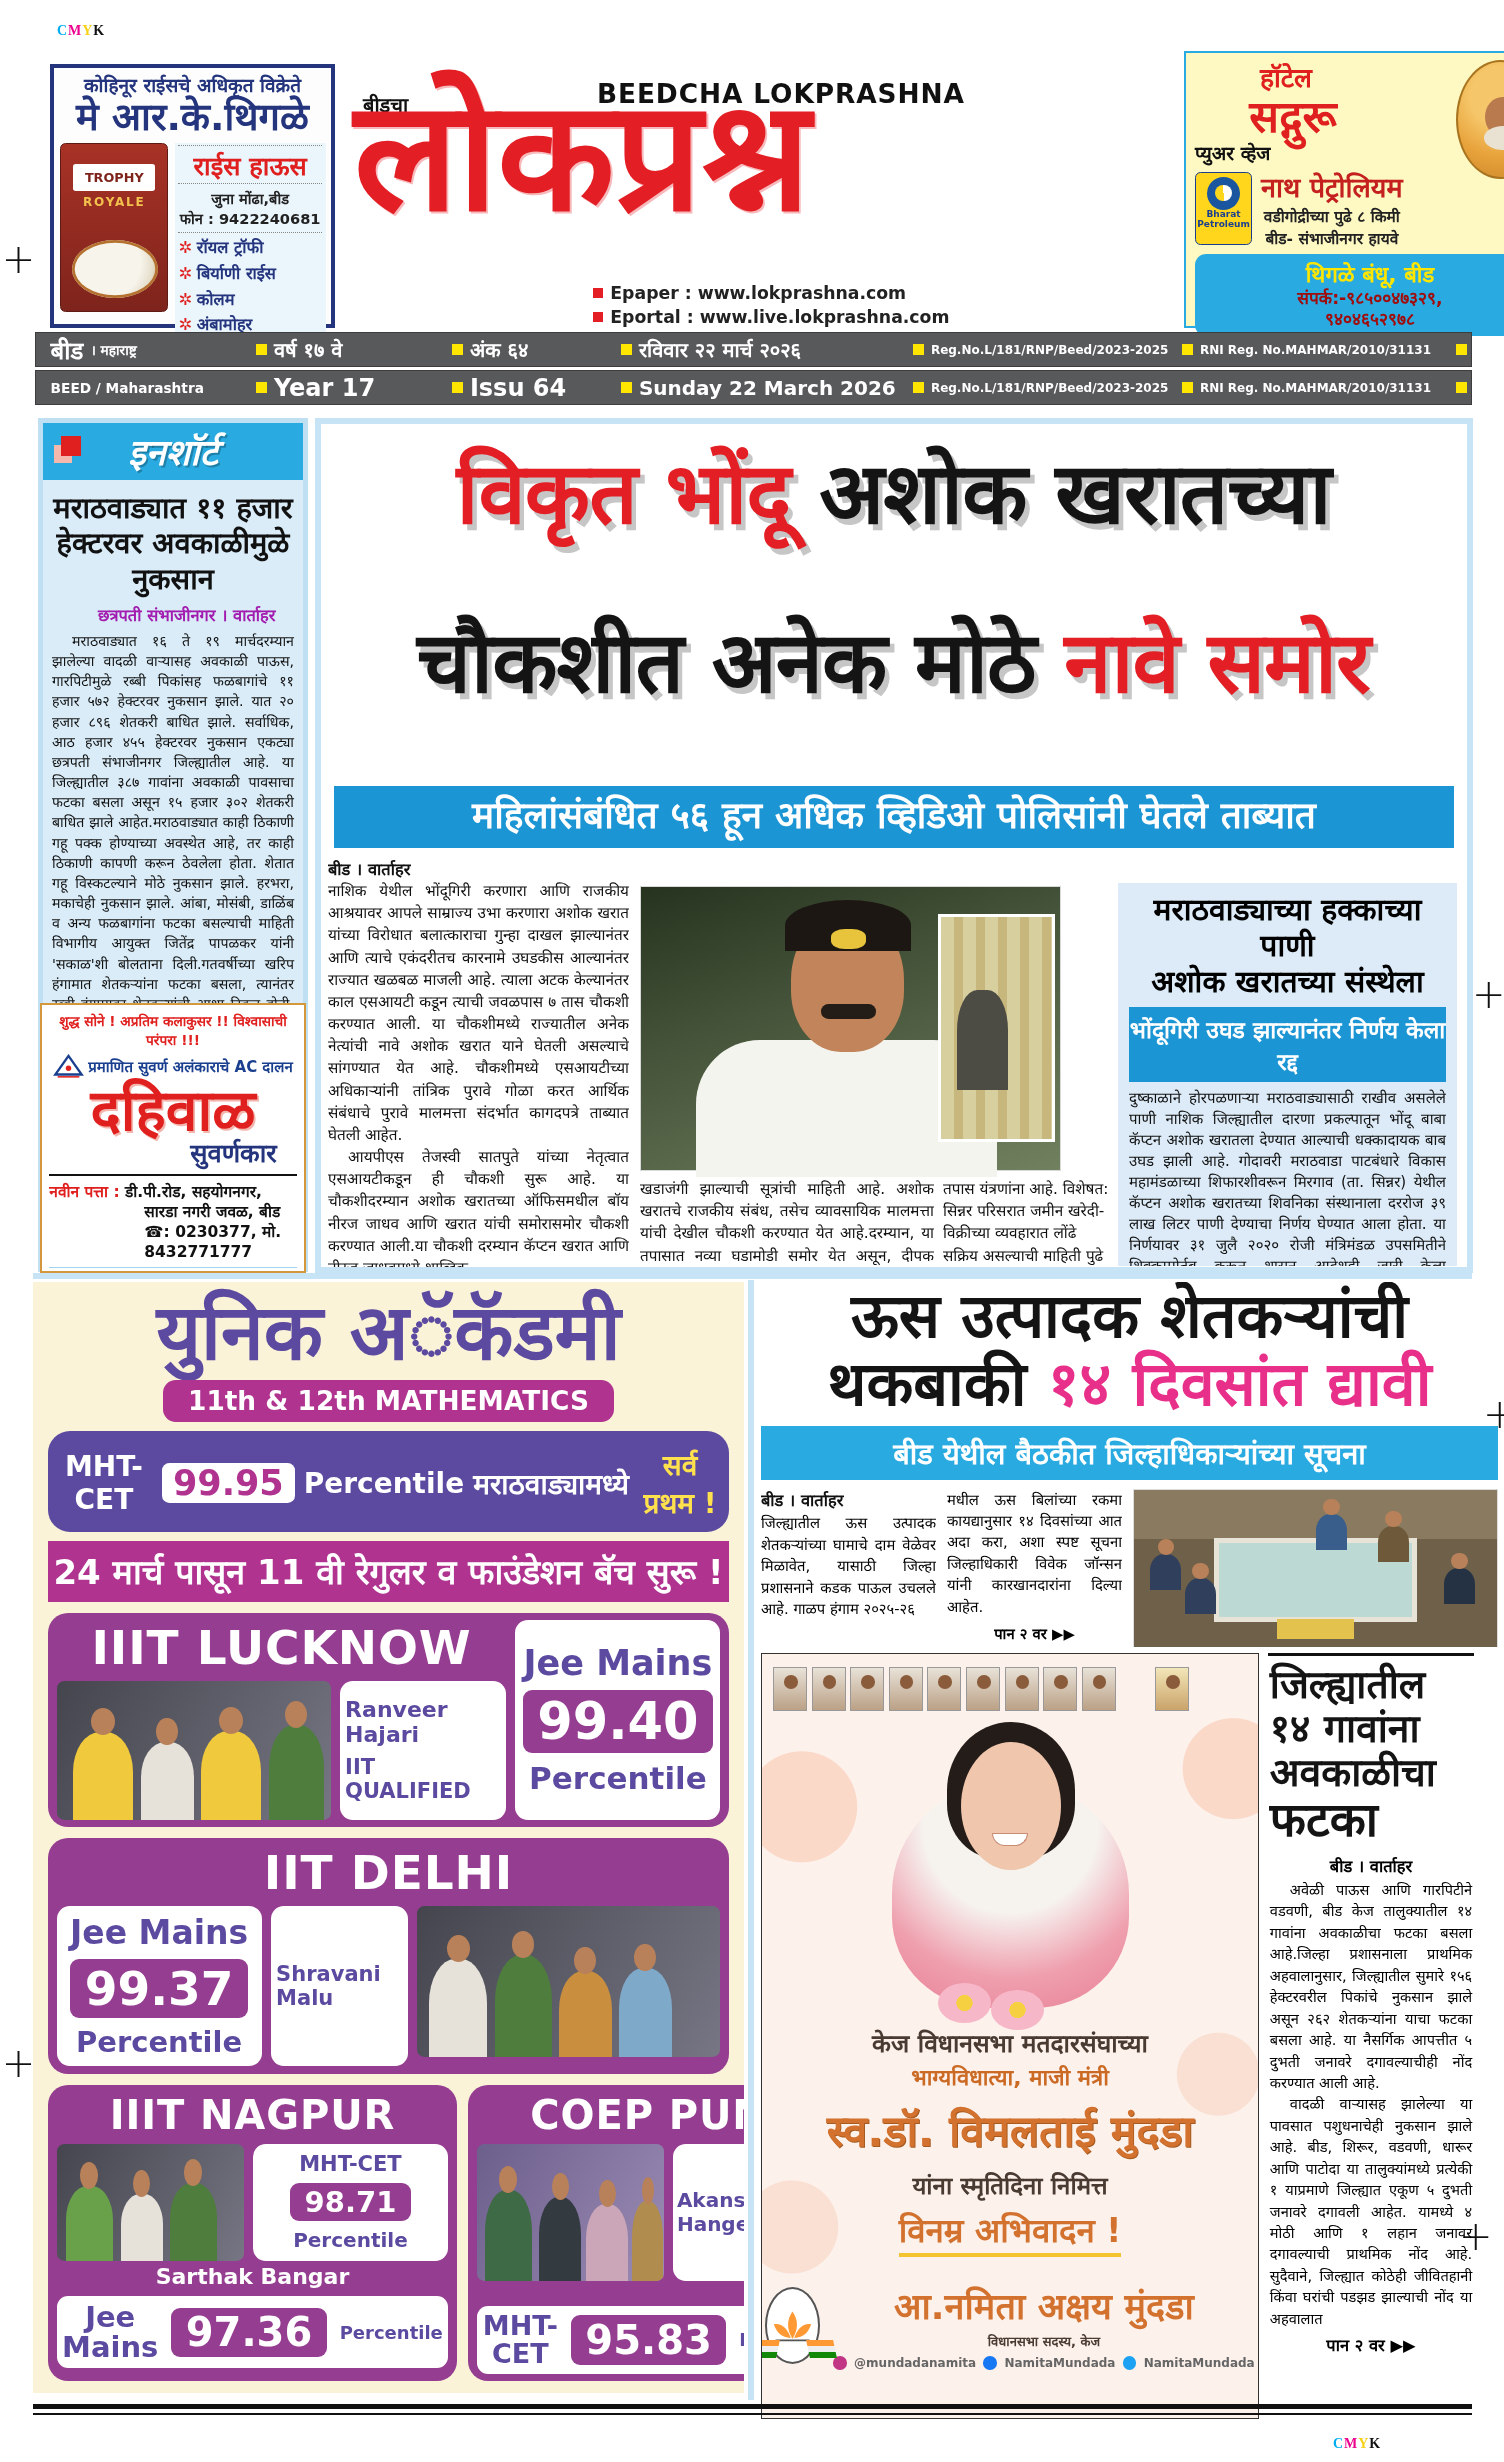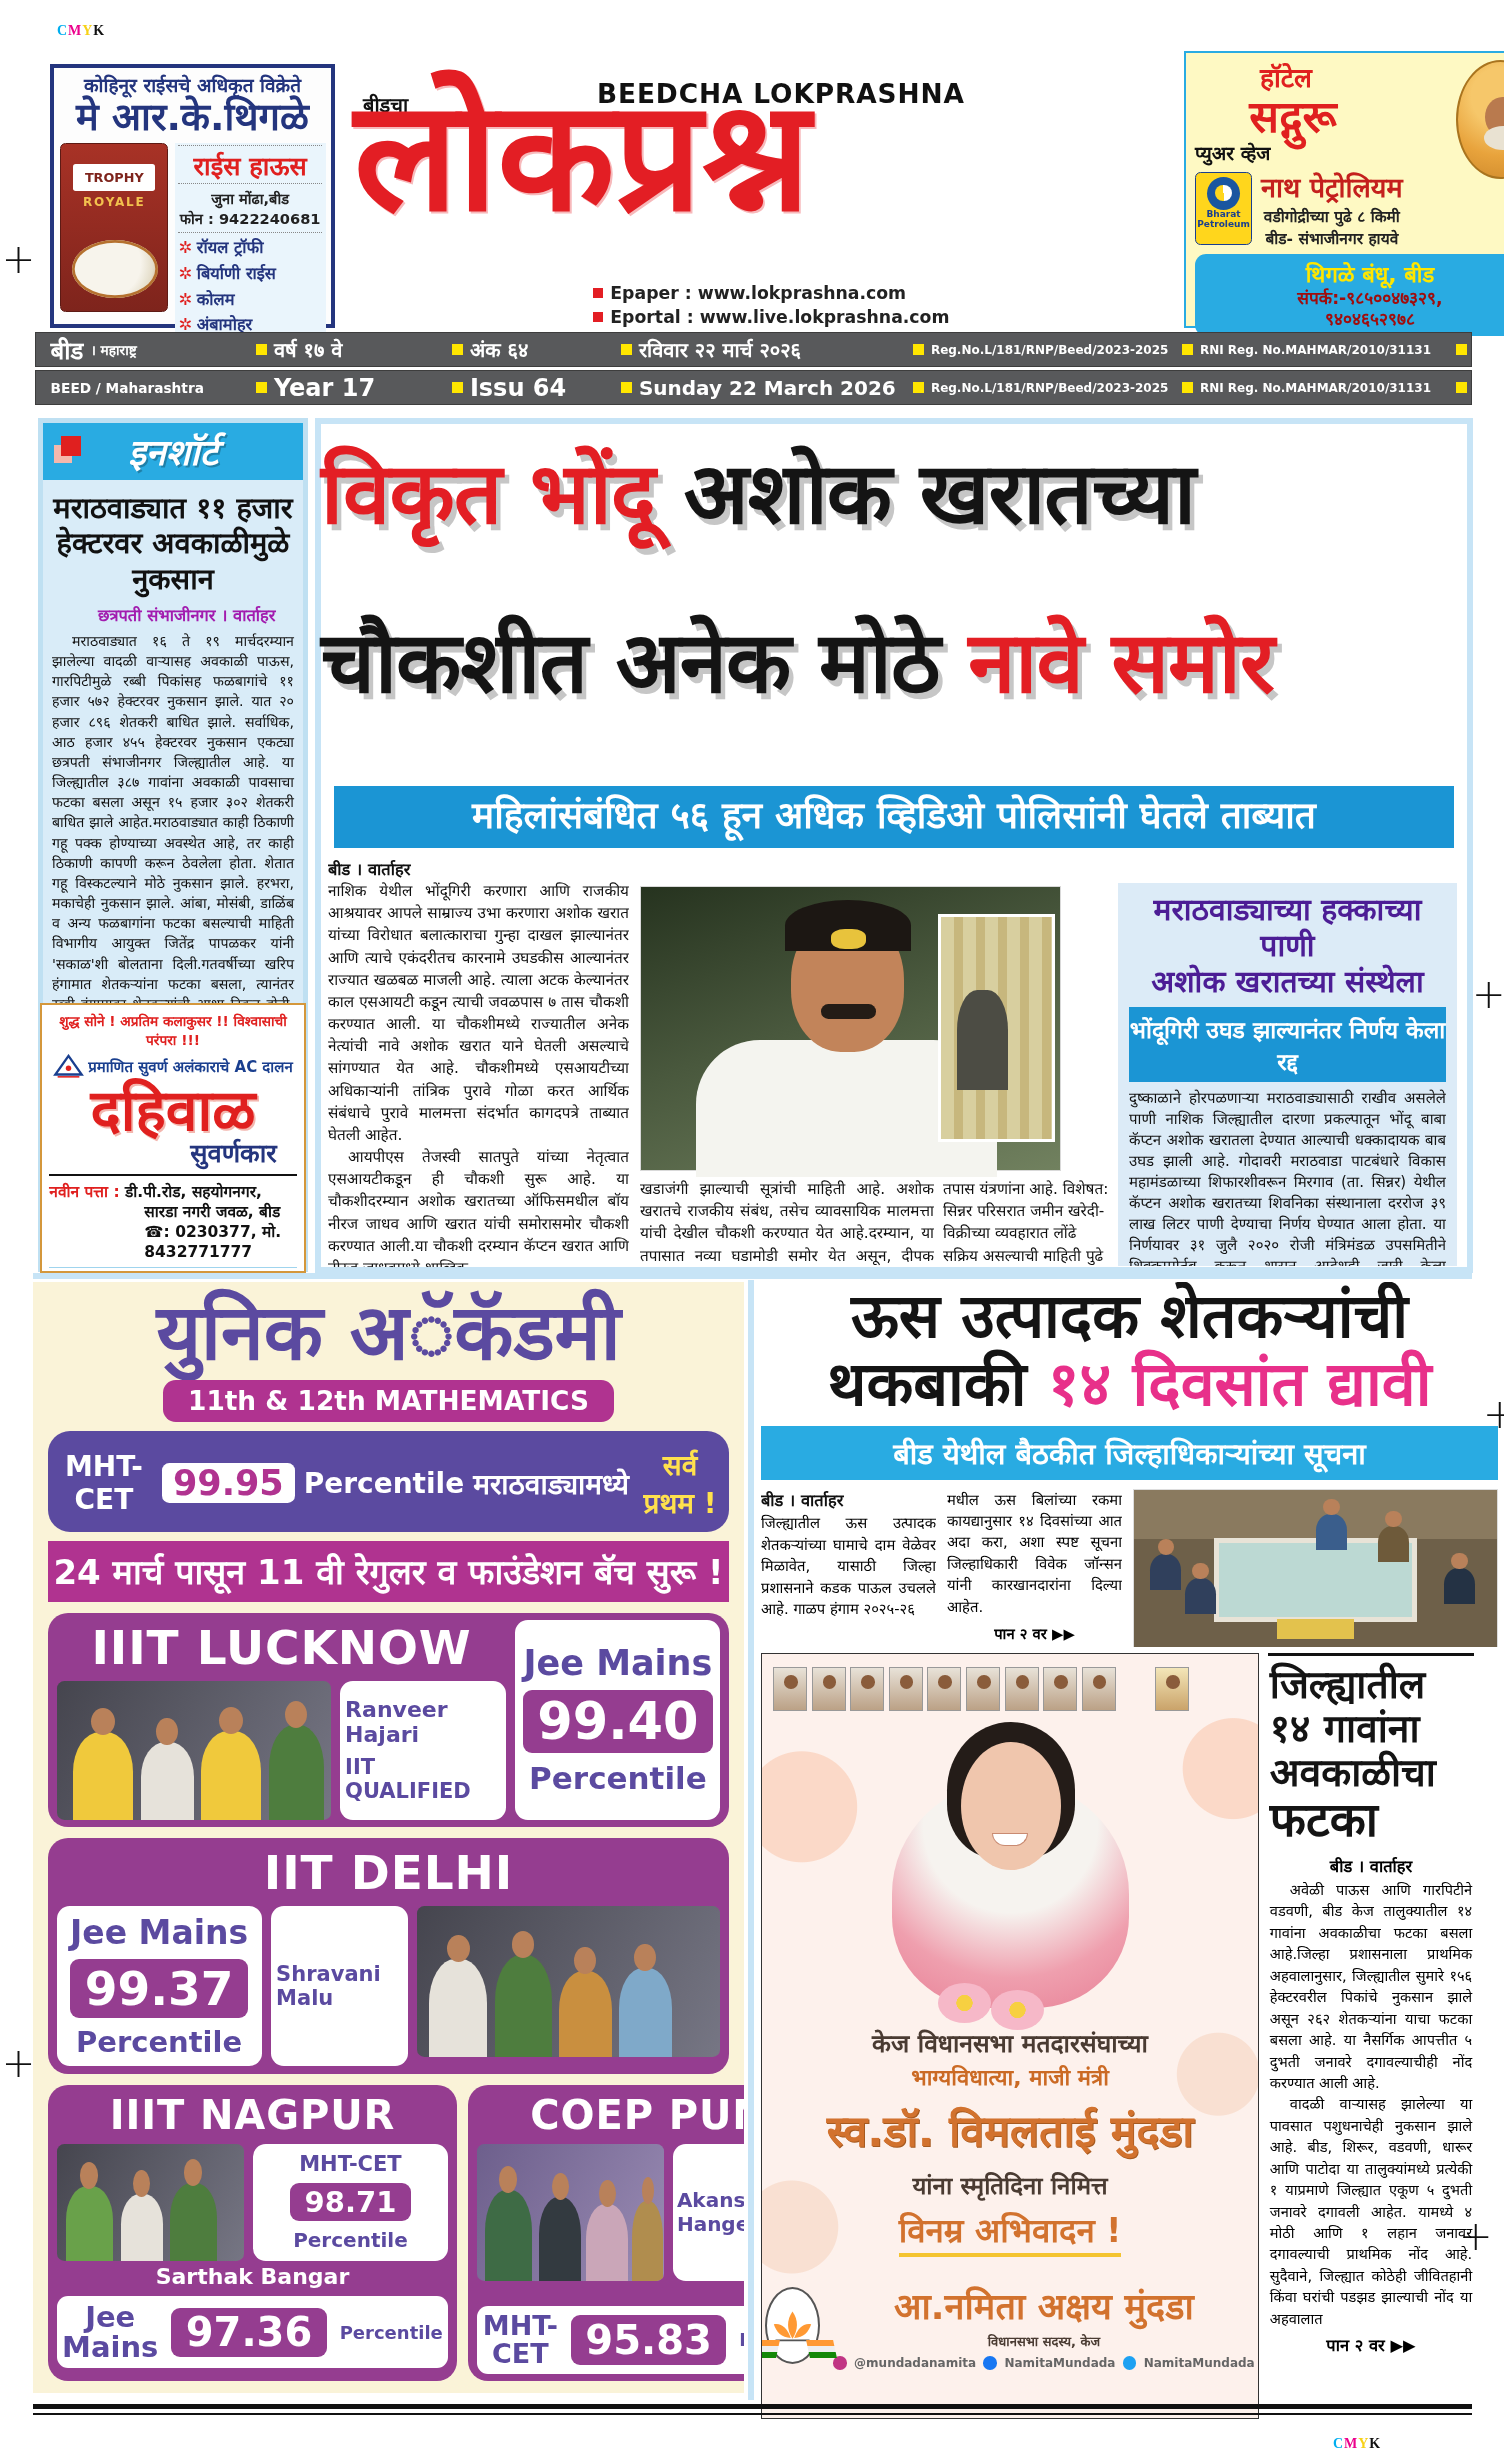--- a/index.html
+++ b/index.html
@@ -75,42 +75,42 @@
   .flag-icon { position:absolute; left:11px; top:12.8px; width:31px; height:31px; }
   .flag-icon .a { position:absolute; left:0; top:9px; width:18px; height:18px; background:#f4b8ad; }
   .flag-icon .bq { position:absolute; left:7.3px; top:0; width:20px; height:20px; background:#e0201f; }
   .ins-title { color:#fff; font-weight:bold; font-size:36px; font-style:italic; text-shadow:1.8px 1.8px 0 rgba(0,0,0,.25); }
   .ins-hl { font-weight:bold; font-size:29px; line-height:1.22; text-align:center; color:#111; padding:11px 5.5px 3.6px; }
   .ins-by { font-weight:bold; font-size:16.4px; padding:1.8px 11px 5.5px; color:#a21caf;margin-left:44px; }
   .ins-body { font-size:14.2px; line-height:1.42; padding:0 9px; color:#111; height:565px; }
 
   
   .lead-frame { left:315px; top:418px; width:1158px; height:855px; border:6.4px solid #c7e4f6; }
-  .hl { left:321px; width:1145px; font-weight:bold; font-size:85px; line-height:1; white-space:nowrap; text-shadow:4.6px 5.5px 0 #c6c6c6; letter-spacing:-0.9px; }
+  .hl { left:321px; width:1145px; text-align:center; font-weight:bold; font-size:85px; line-height:1; white-space:nowrap; text-shadow:4.6px 5.5px 0 #c6c6c6; letter-spacing:-0.9px; }
   .hl1 { top:451px; } .hl2 { top:620px; }
   .hl .red { color:#e31e24; } .hl .blk { color:#141414; }
   .subband { left:334px; top:786px; width:1120px; height:62px; background:#1b95d4; color:#fff; font-weight:bold; font-size:37px; text-align:center; line-height:60px; white-space:nowrap; }
   .by { font-weight:bold; font-size:16.4px; color:#111; }
   .bodytext { font-size:15.3px; line-height:1.45; color:#111; }
   .col1 { left:328px; top:857px; width:301px; height:410px; }
   .col2 { left:640px; top:1178px; width:294px; height:91px; }
   .col3 { left:943px; top:1178px; width:168px; height:91px; }
   .indent { text-indent:20px; }
 
   .leadphoto { left:640px; top:886px; width:421px; height:285px; background:linear-gradient(160deg,#26331f 0%,#49583d 45%,#71815f 100%); border:1.8px solid #d9d9d9; }
   .lp-shirt { position:absolute; left:55px; bottom:-7.3px; width:301px; height:137px; background:#f4f4ef; border-radius:64px 64px 0 0; }
   .lp-head { position:absolute; left:150px; top:25.5px; width:113px; height:139px; background:#c2845a; border-radius:48% 48% 44% 44%; }
   .lp-hair { position:absolute; left:144px; top:12.8px; width:126px; height:51px; background:#1c1713; border-radius:50% 50% 0 0; }
   .lp-mo { position:absolute; left:180px; top:117px; width:55px; height:14.6px; background:#241c16; border-radius:7.3px; }
   .lp-tilak { position:absolute; left:190px; top:42px; width:35px; height:20px; background:#e8c33c; border-radius:40%; }
   .lp-inner { position:absolute; right:5.5px; top:27px; width:117px; height:228px; border:3.6px solid #fff; background:repeating-linear-gradient(90deg,#d8cf9f 0 12.8px,#c7b77d 12.8px 22px); }
   .lp-inner:before { content:""; position:absolute; left:16.4px; top:73px; width:51px; height:100px; background:#4c4c44; border-radius:40% 40% 0 0; }
 
   .waterbox { left:1118px; top:883px; width:339px; height:383px; background:#dcebf7; padding:9px 11px; }
-  .wb-h { font-weight:bold; font-size:30px; line-height:1.2; text-align:center; color:#4c1d95; }
+  .wb-h { font-weight:bold; font-size:30px; line-height:1.2; text-align:center; color:#000000; }
   .wb-band { margin:7.3px 0 5.5px; background:#1b95d4; color:#fff; font-weight:bold; font-size:23px; text-align:center; padding:5.5px 0; }
   .wb-body { font-size:15px; line-height:1.4; color:#111; height:230px; }
 
   
   .dahiwal { left:40px; top:1003px; width:266px; height:270px; border:2.7px solid #d4973b; background:#fff; padding:5.5px 7.3px; }
   .dh-tag { color:#e0201f; font-weight:bold; font-size:13.7px; text-align:center; }
   .dh-cert { display:flex; align-items:center; gap:4px; justify-content:center; margin-top:5.5px; }
   .dh-cert-t { color:#1a3f8f; font-weight:bold; font-size:15px; }
   .dh-name { color:#e0201f; font-weight:bold; font-size:57px; text-align:center; line-height:1.15; text-shadow:1.8px 1.8px 0 #f3b6ae; }
   .dh-sub { color:#24357e; font-weight:bold; font-size:25.5px; text-align:right; padding-right:20px; margin-top:-9px; }

